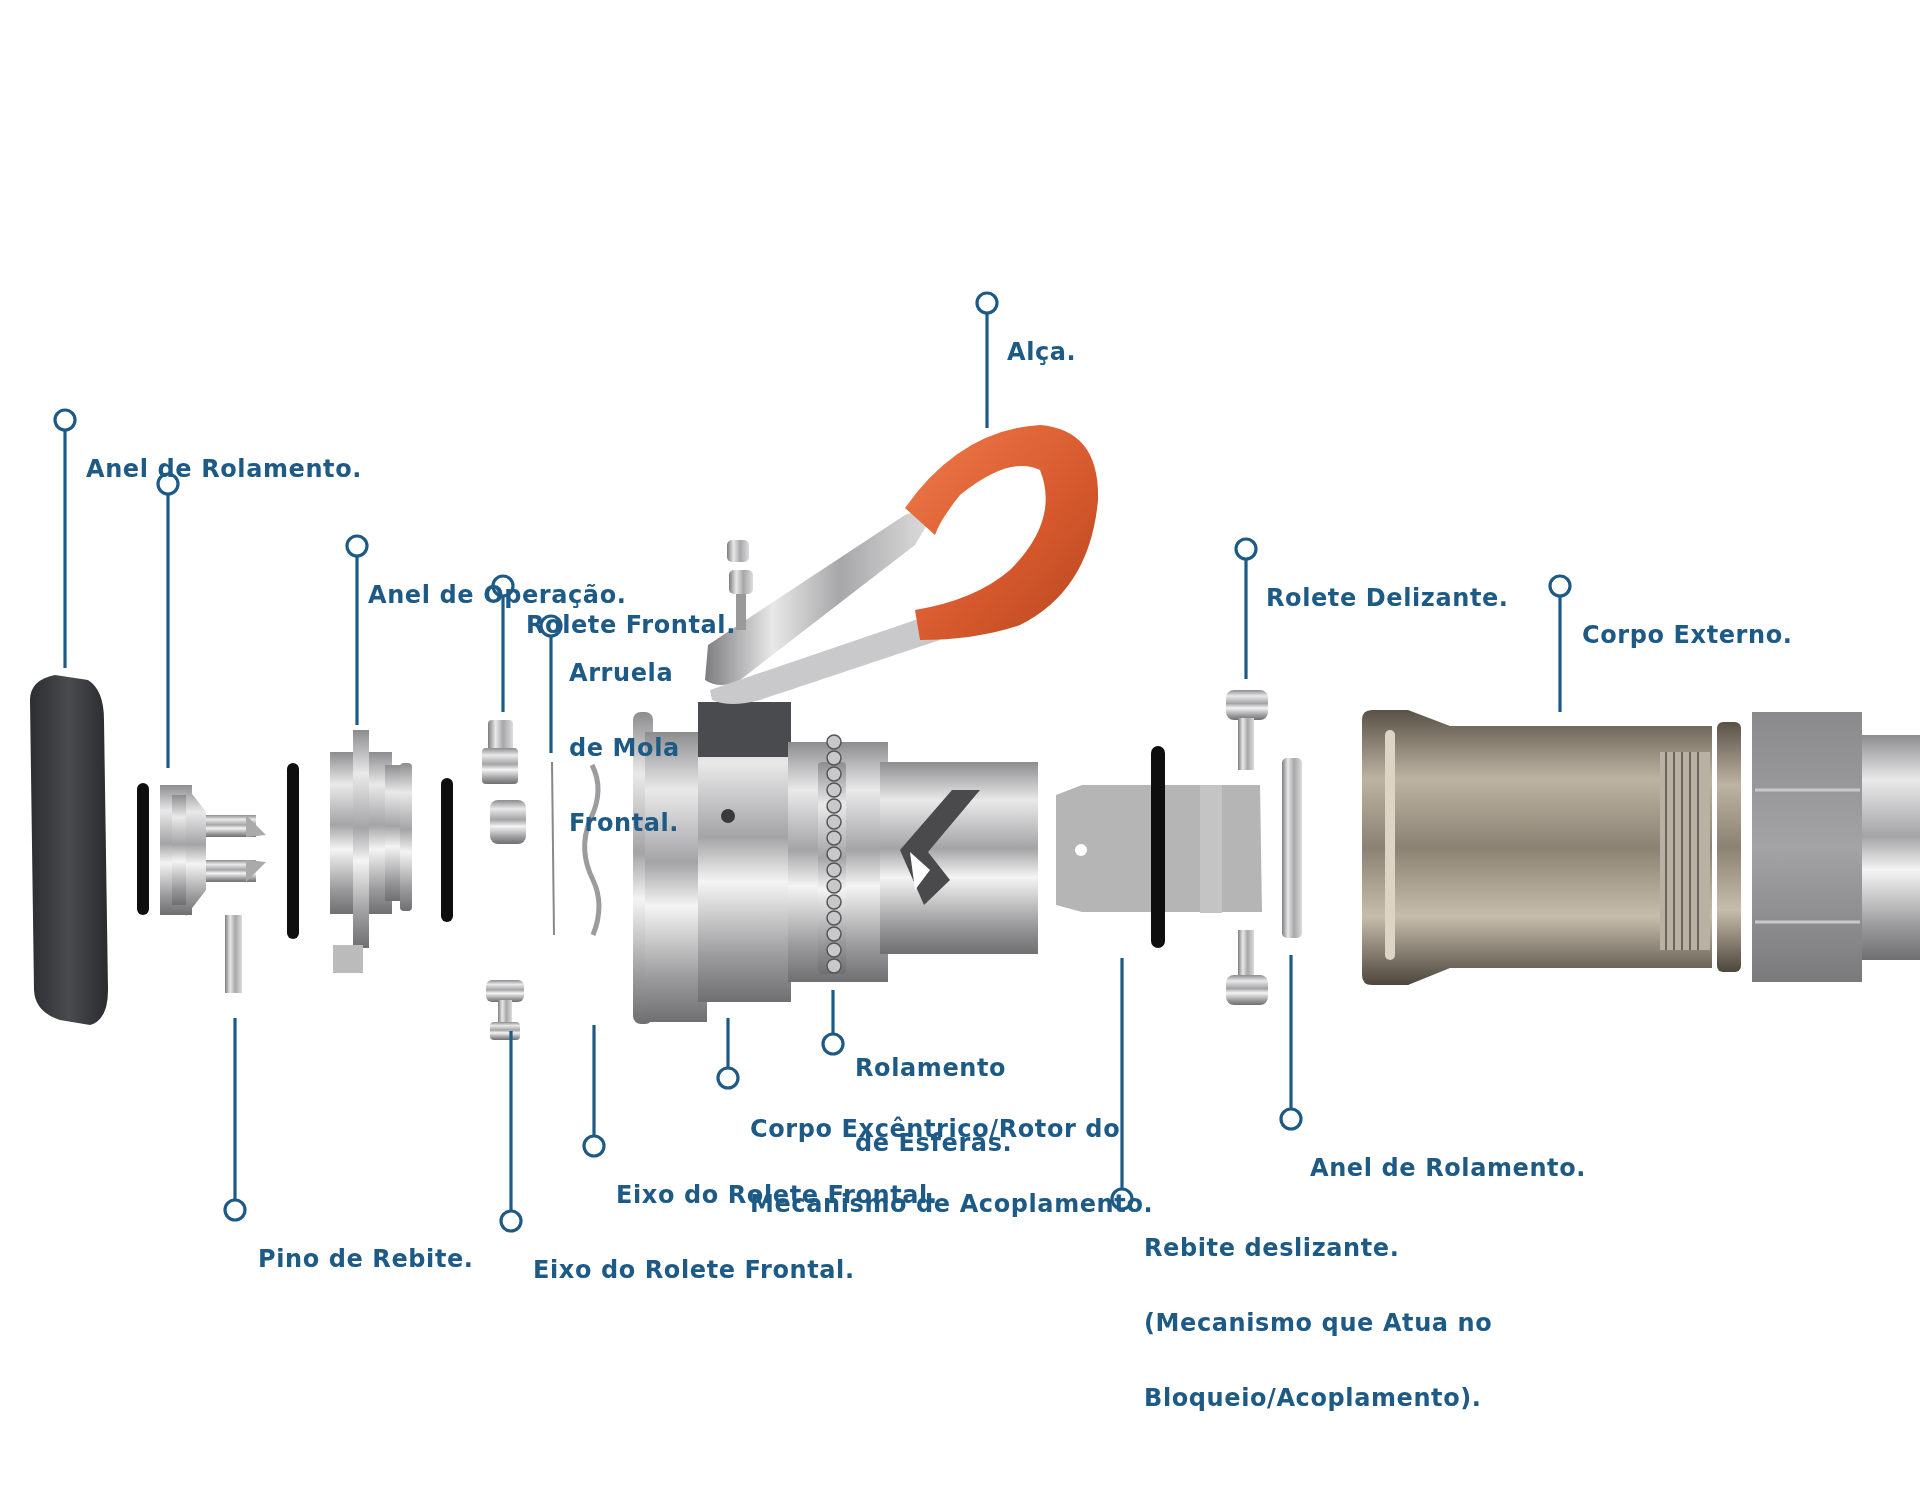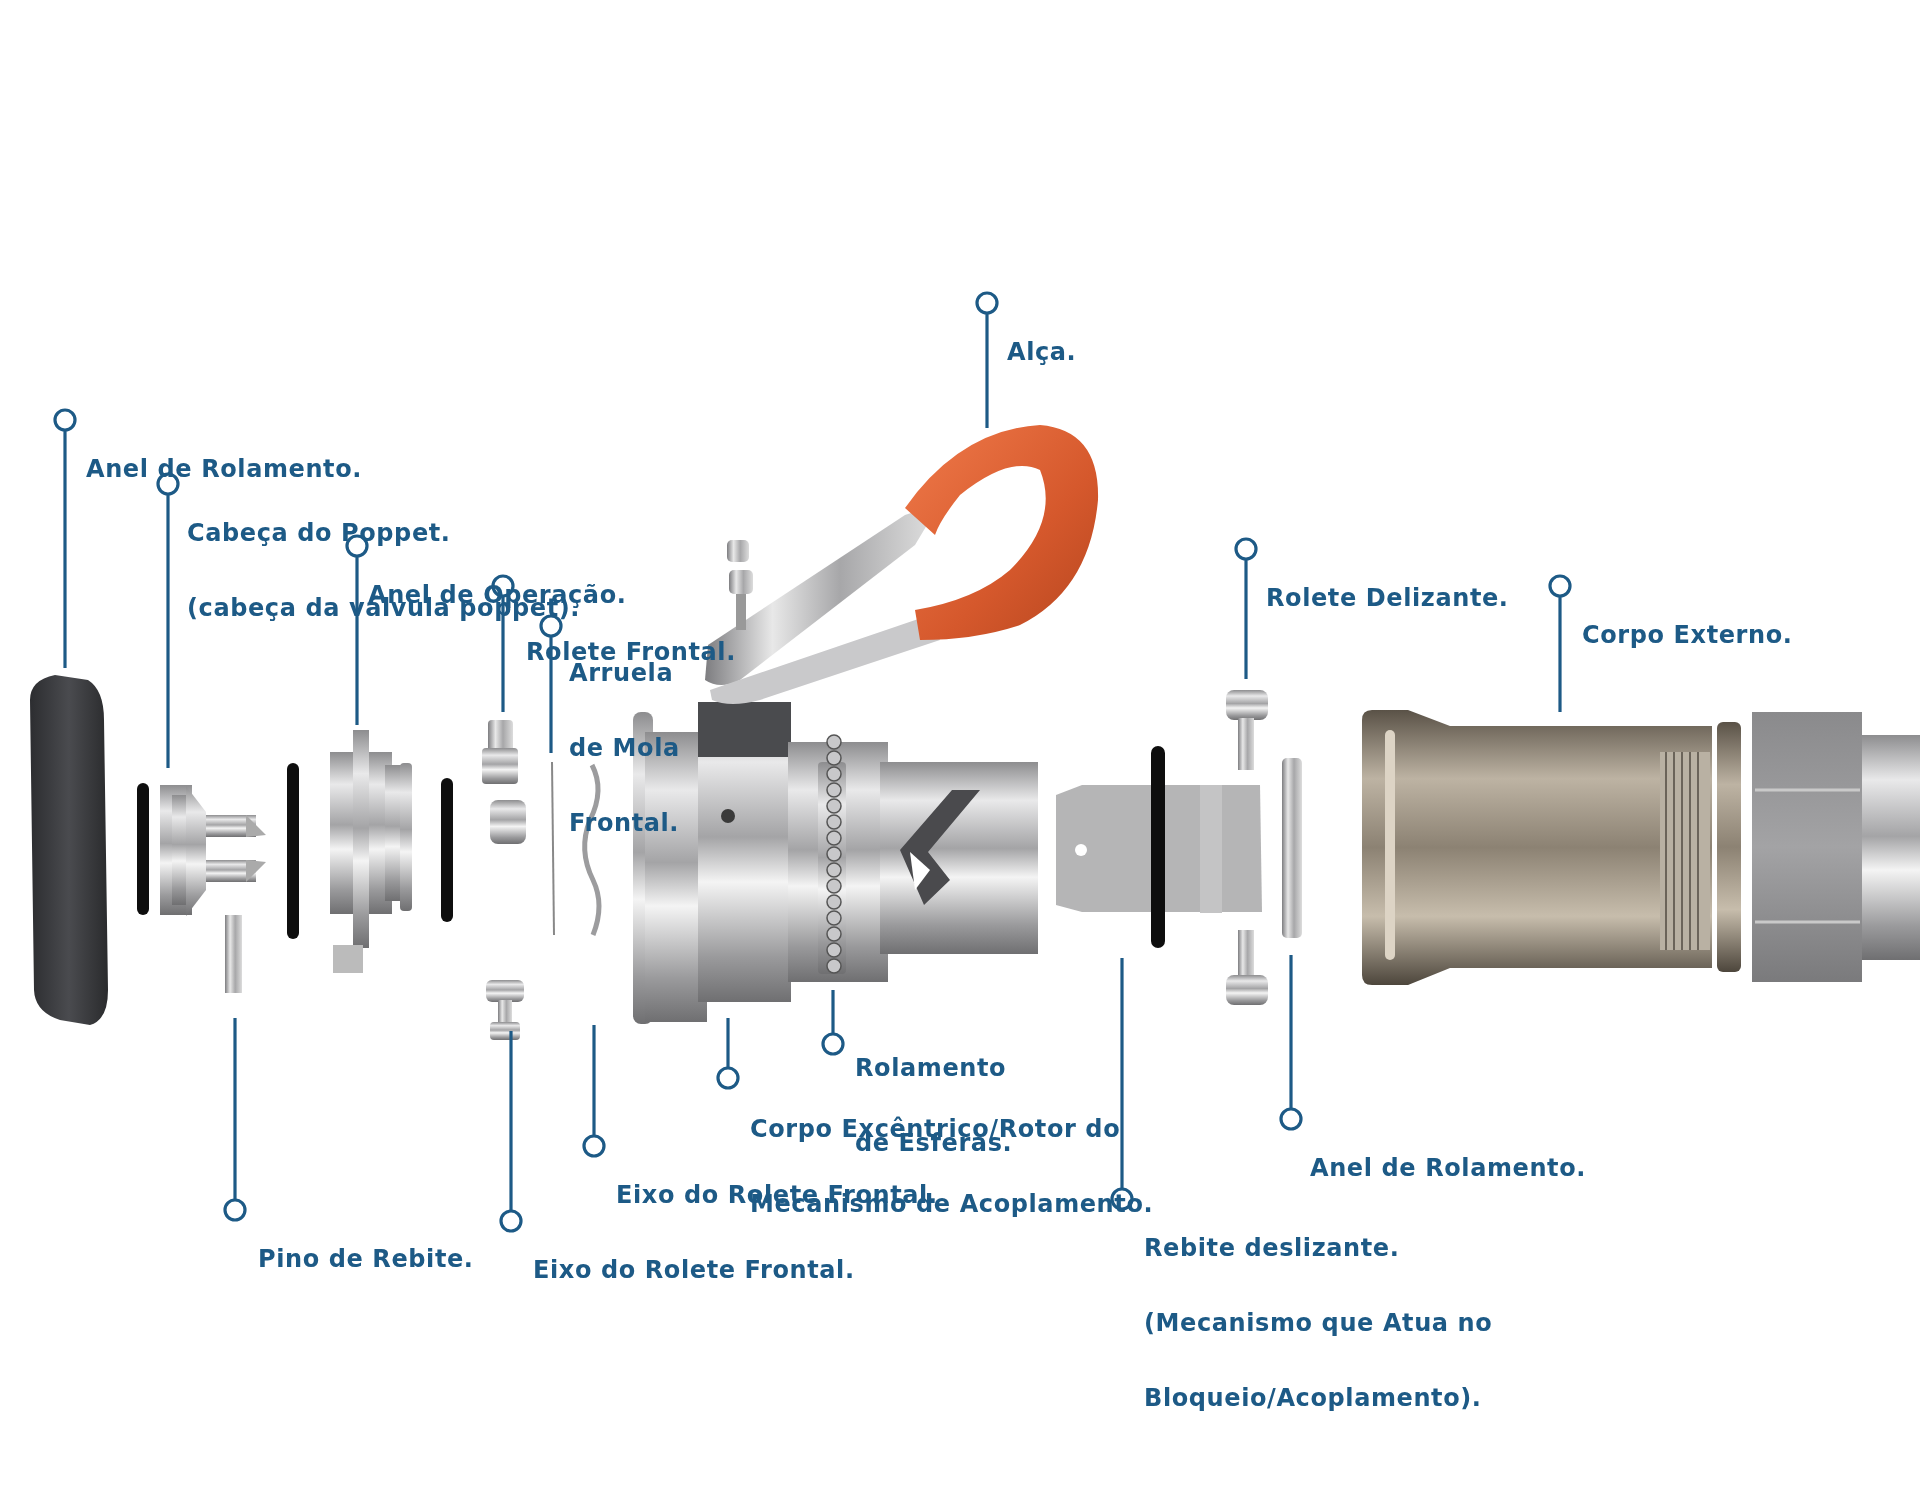--- a/index.html
+++ b/index.html
@@ -200,28 +200,25 @@
         <circle cx="511" cy="1221" r="10"></circle>
     <line x1="1122" y1="958" x2="1122" y2="1189"></line>
         <circle cx="1122" cy="1199" r="10"></circle>
   </g>
 </svg>
 
 
 <div class="lbl" style="left:86px;top:407px">
   <span>Anel de Rolamento.</span></div>
 
-<div class="lbl" style="left:187px;top:471px">
-  <span>Cabeça do Poppet.</span>
-  <span>(cabeça da válvula poppet).</span></div>
 
 <div class="lbl" style="left:368px;top:533px">
   <span>Anel de Operação.</span></div>
 
-<div class="lbl" style="left:526px;top:590px">
+<div class="lbl" style="left:526px;top:563px">
   <span>Rolete Frontal.</span></div>
 
 <div class="lbl" style="left:569px;top:611px">
   <span>Arruela</span>
   <span>de Mola</span>
   <span>Frontal.</span></div>
 
 <div class="lbl" style="left:1007px;top:290px">
   <span>Alça.</span></div>
 

